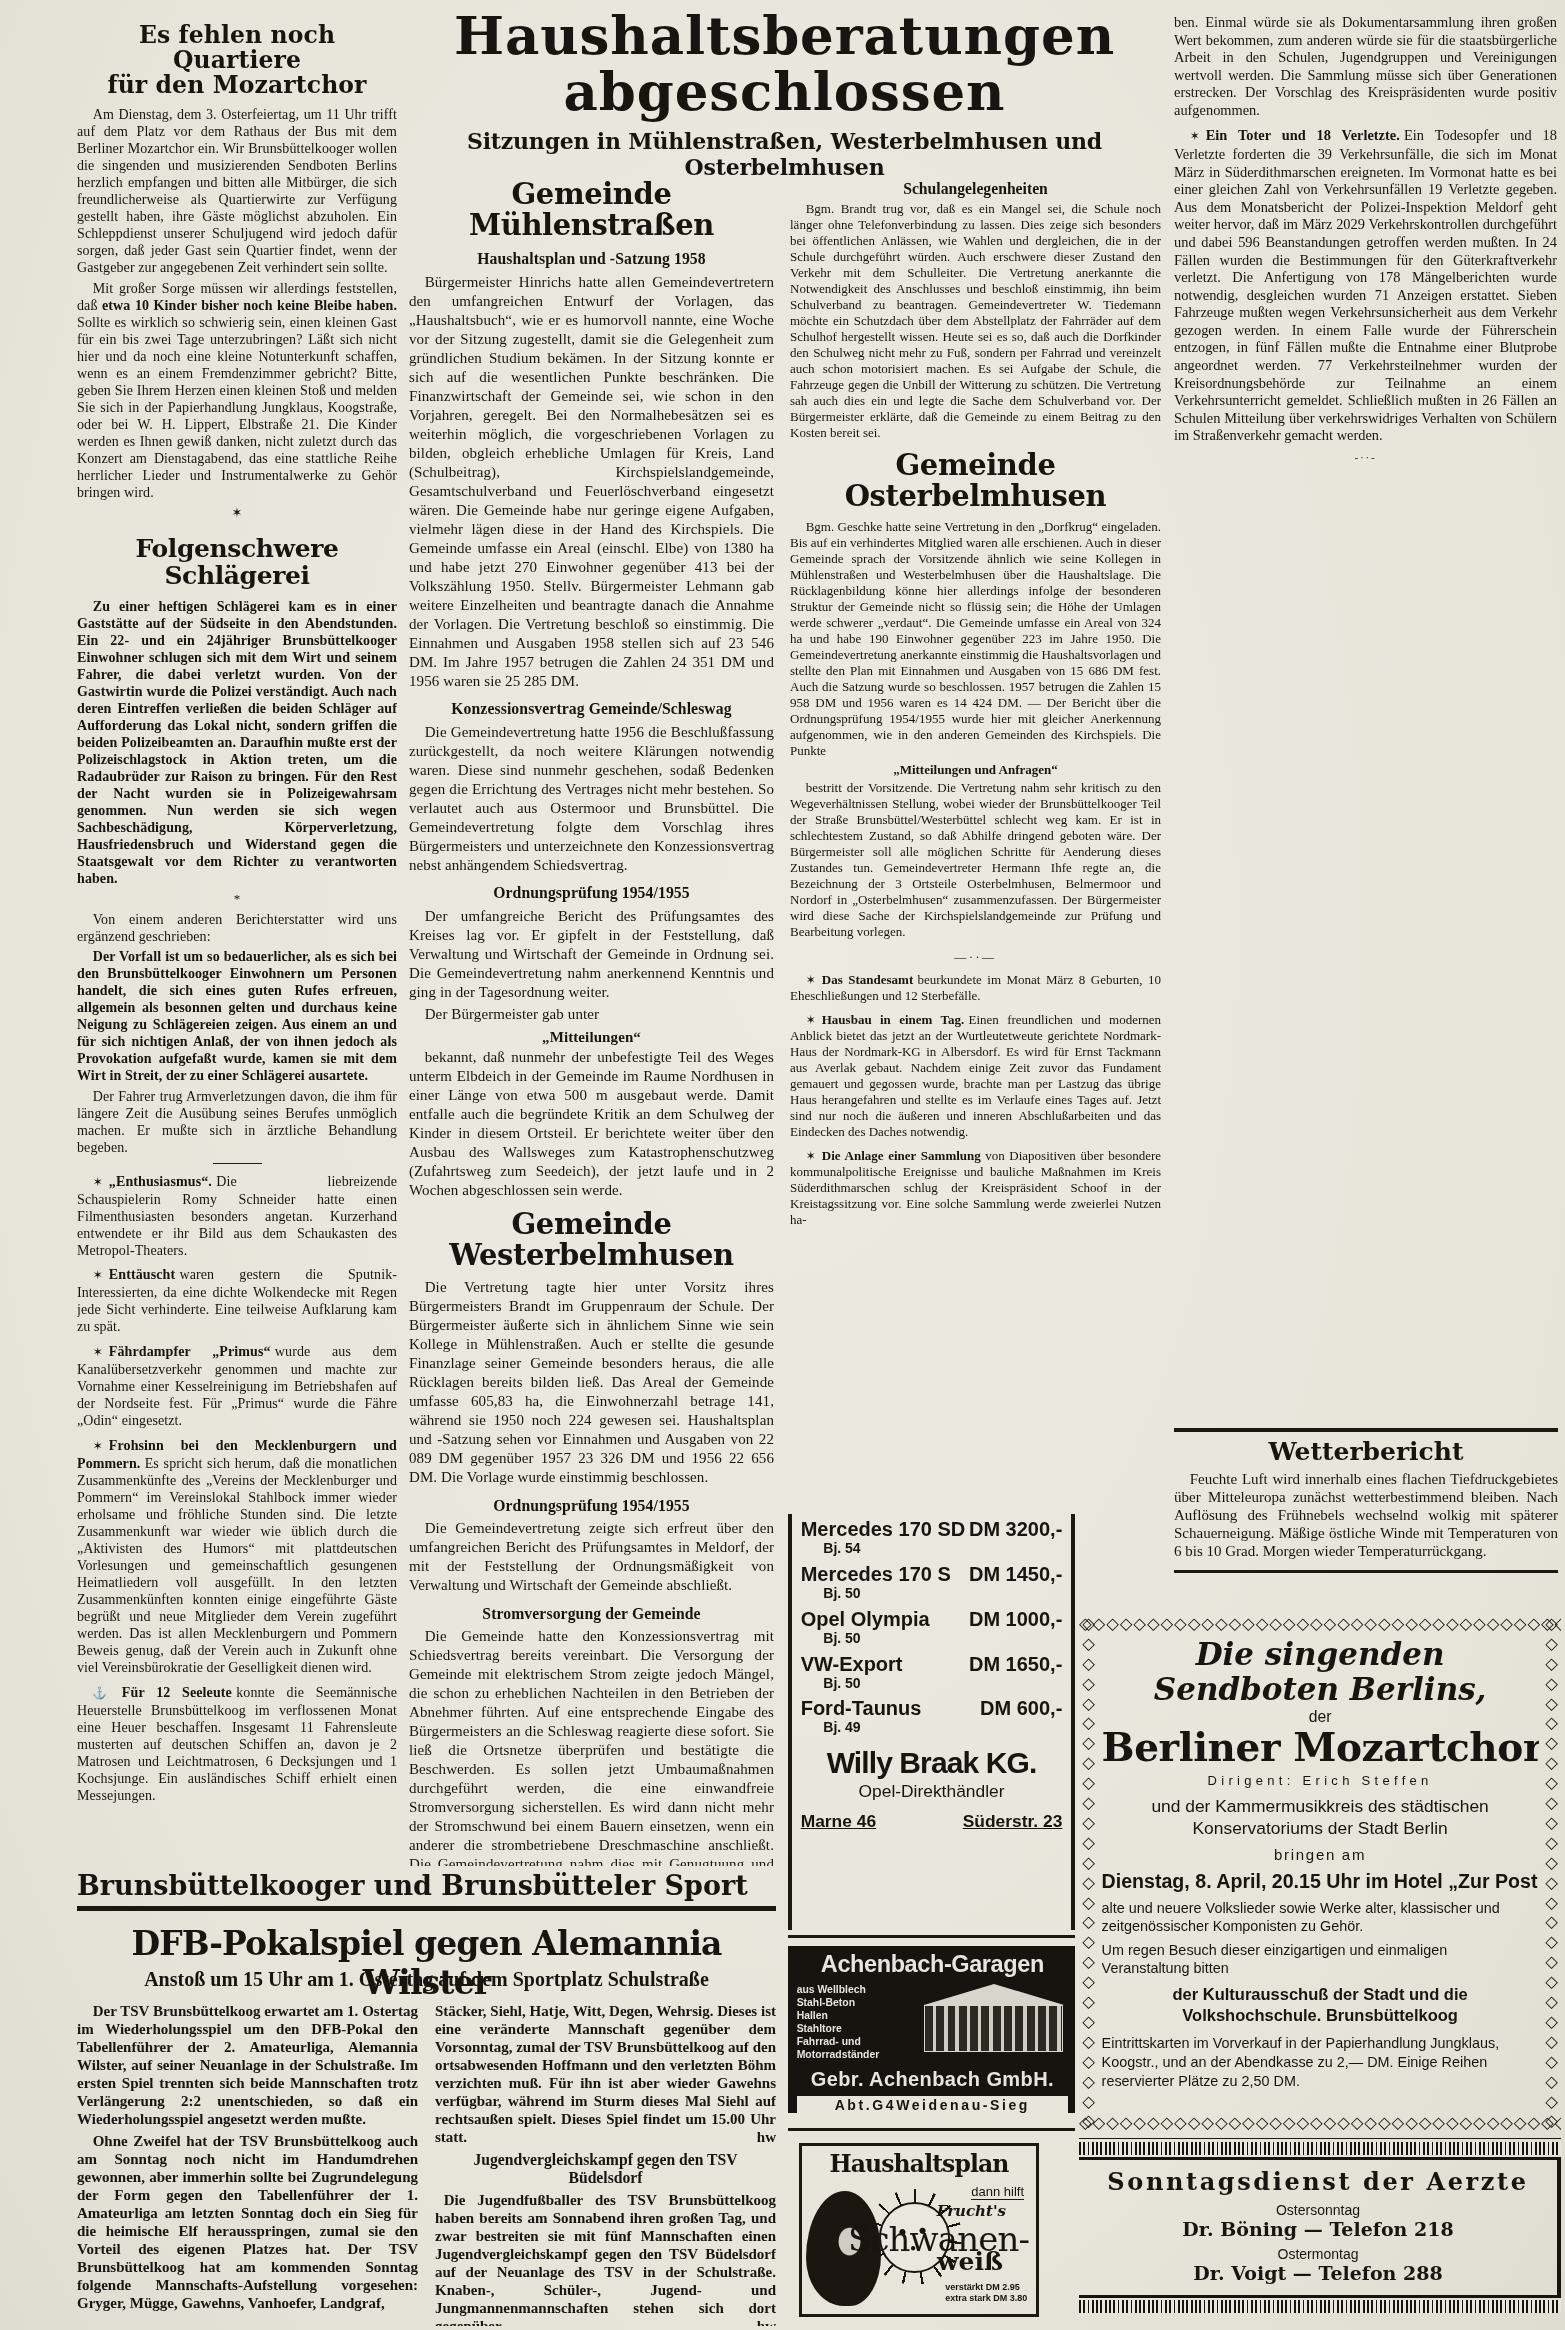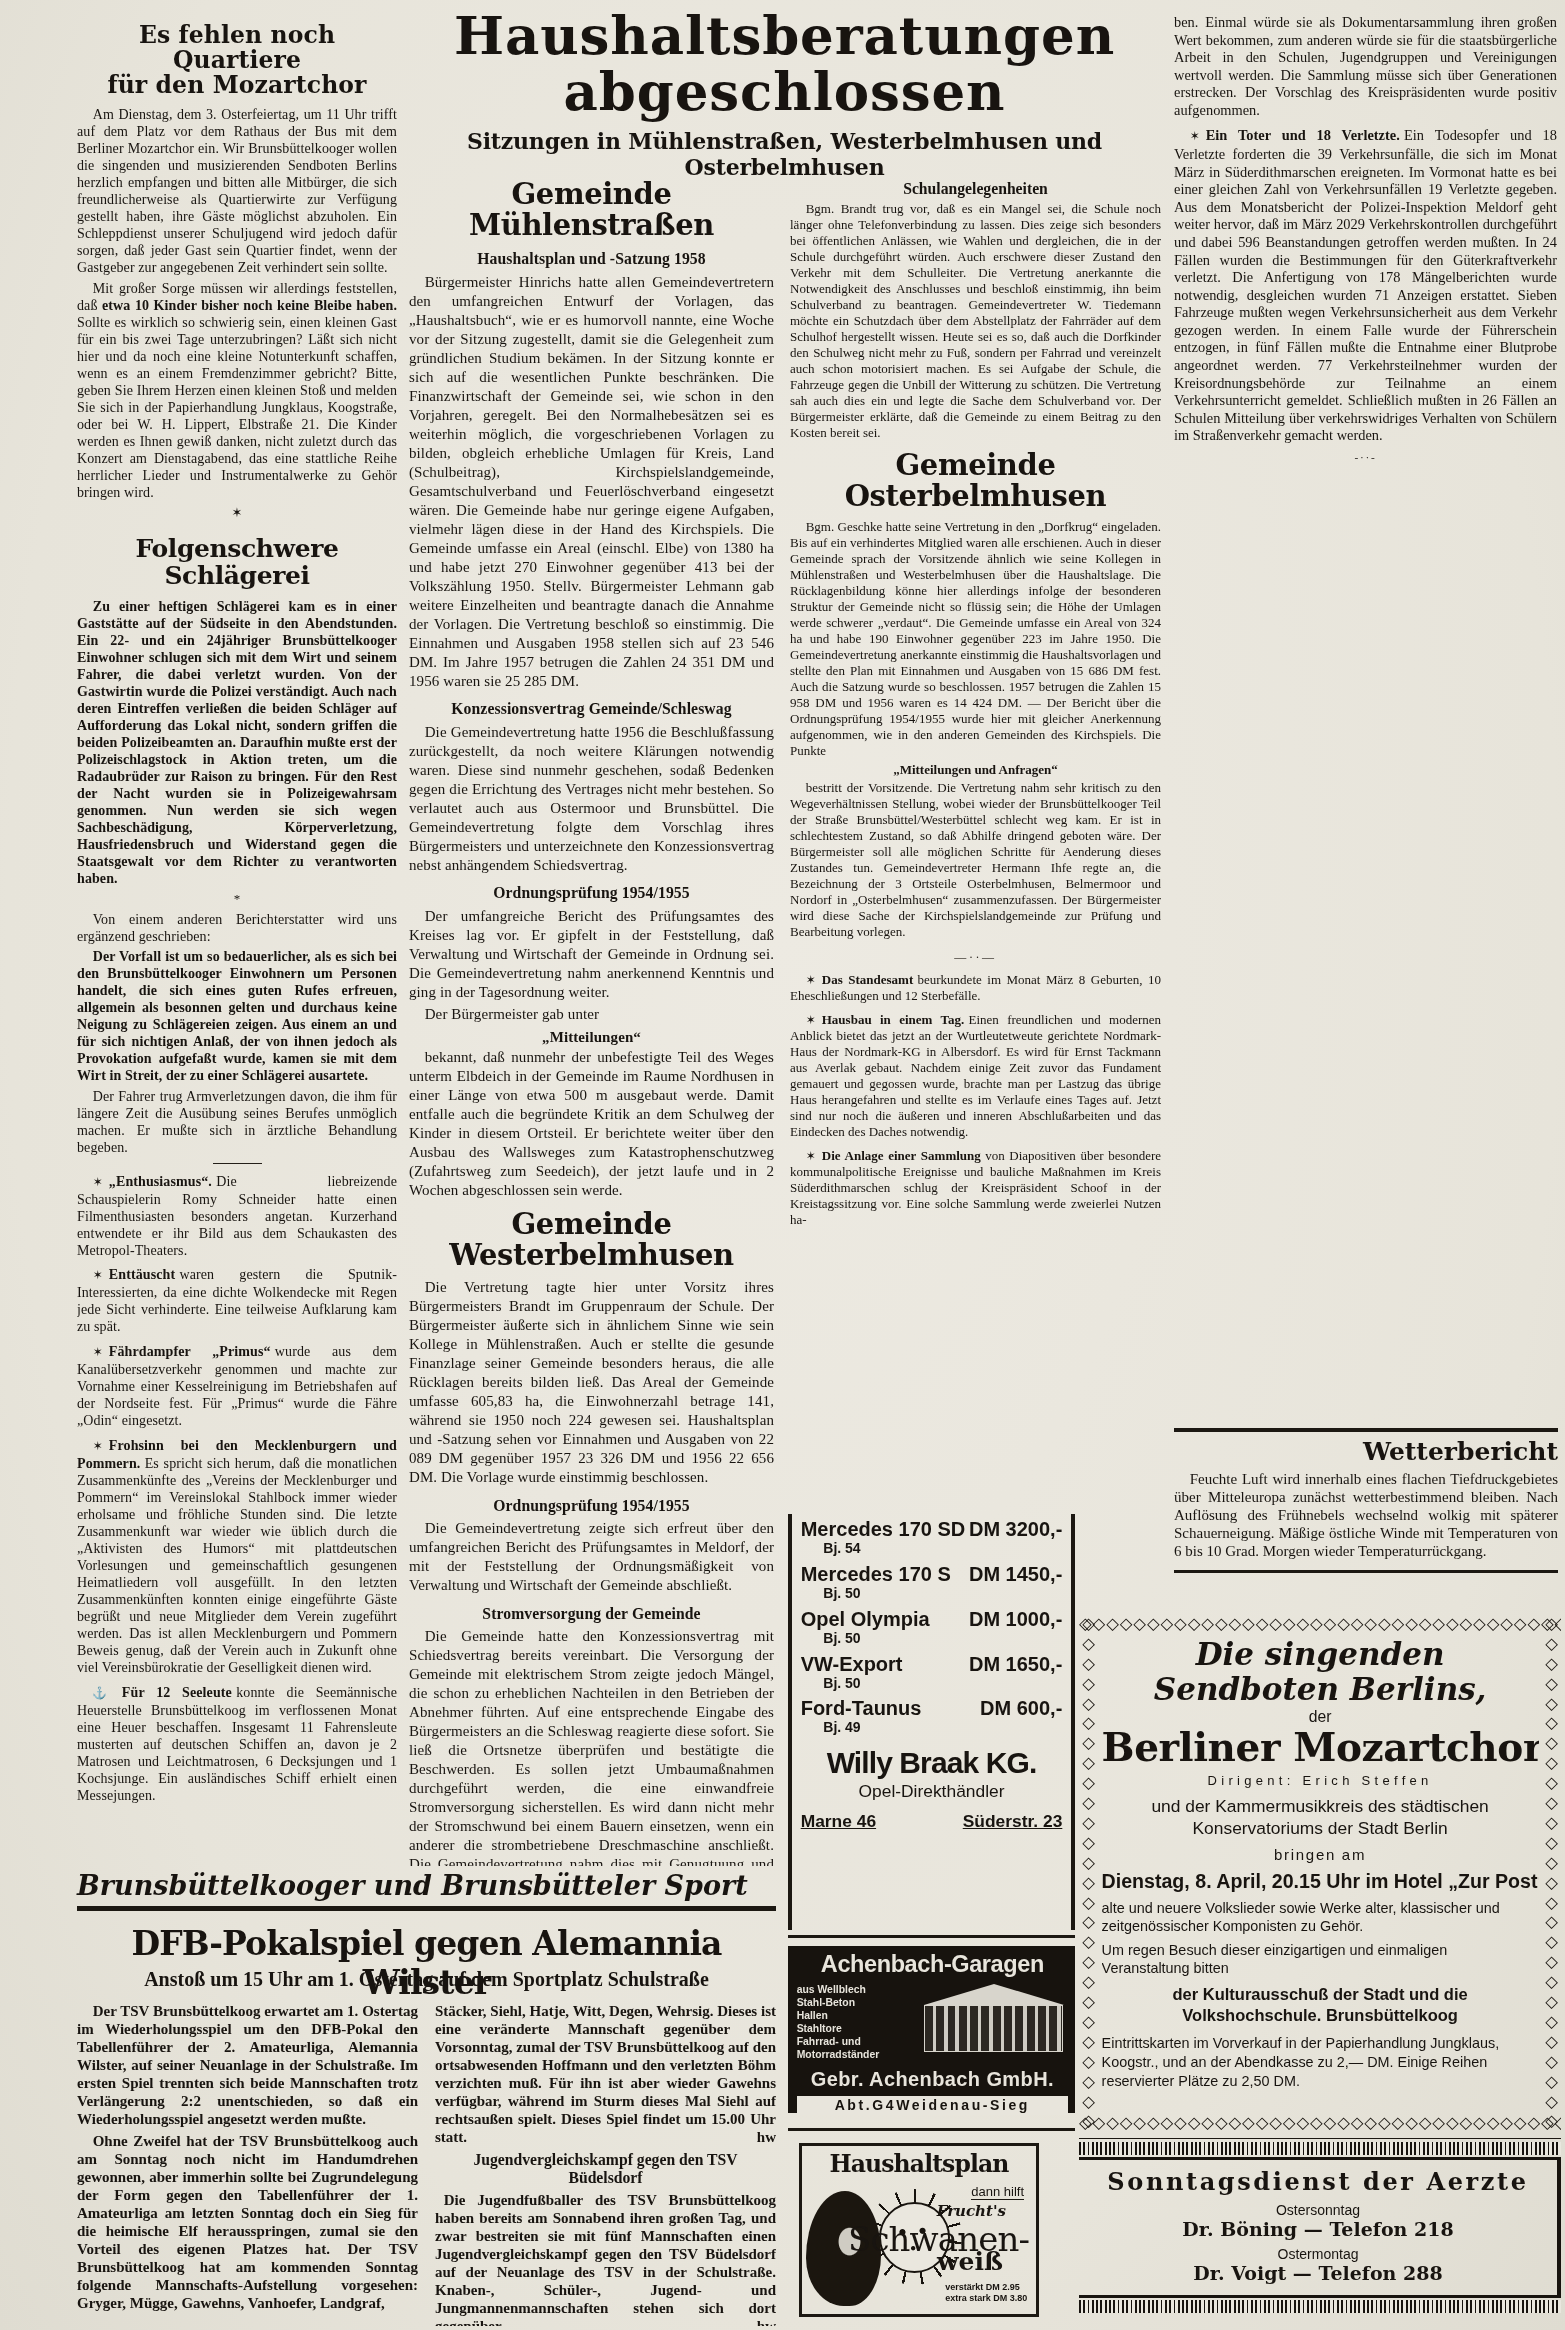--- a/index.html
+++ b/index.html
@@ -38,25 +38,25 @@
         font-size:13px; line-height:16px;}
   .col4{left:1174px; top:14px; width:383px; height:565px; overflow:hidden;
         font-size:14.4px; line-height:17.6px;}
   .gem-head{font-family:"DejaVu Serif",serif; font-weight:bold; font-size:29px; line-height:31px; text-align:center; letter-spacing:-0.4px; margin:8.7px 0 7px 0;}
   .par-head{font-weight:bold; text-align:center; font-size:15.7px; margin:8.7px 0 4.3px 0;}
   .mid-quote{text-align:center; font-weight:bold; margin:1.7px 0;}
   .end-divider{text-align:center; letter-spacing:2.6px; font-size:12px; margin:8.7px 0 5.2px 0; color:#241f18;}
 
   
   .weather{left:1174px; top:1428px; width:384px; border-top:4.3px solid #1c1812; border-bottom:3.5px solid #1c1812; padding:3.5px 0 10.4px 0;}
-  .weather .t{font-family:"DejaVu Serif",serif; font-weight:bold; font-size:25px; text-align:right; margin:1.7px 0 3.5px 0;}
+  .weather .t{font-family:"DejaVu Serif",serif; font-weight:bold; font-size:25px; text-align:center; margin:1.7px 0 3.5px 0;}
   .weather .b{font-size:15px; line-height:18px; text-align:justify; text-indent:15.7px;}
 
   
-  .sport-kicker{left:77px; top:1870px; width:699px; font-family:"DejaVu Serif",serif; font-style:italic; font-weight:bold; font-size:27px; border-bottom:5.2px solid #1c1812; padding-bottom:5.2px;}
+  .sport-kicker{left:77px; top:1870px; width:699px; font-family:"DejaVu Serif",serif; font-weight:bold; font-size:27px; border-bottom:5.2px solid #1c1812; padding-bottom:5.2px;}
   .sport-headline{left:77px; top:1924px; width:699px; text-align:center; font-family:"DejaVu Serif",serif; font-weight:bold; font-size:33px; letter-spacing:-0.9px;}
   .sport-subhead{left:77px; top:1968px; width:699px; text-align:center; font-weight:bold; font-size:20px;}
   .sport-col{top:2002px; width:341px; height:324px; overflow:hidden; font-weight:bold; font-size:15px; line-height:18px;}
   .sport-colA{left:77px;}
   .sport-colB{left:435px;}
   .sport-sub2{text-align:center; font-size:15.7px; margin:5.2px 0 3.5px 0;}
   .sigflow{float:right; font-weight:bold;}
 
   
   .cars{left:788px; top:1514px; width:287px; height:416px; border-left:4.3px solid #1c1812; border-right:4.3px solid #1c1812; padding:5.2px 8.7px 0 8.7px; box-sizing:border-box; font-family:"Liberation Sans",sans-serif;}

